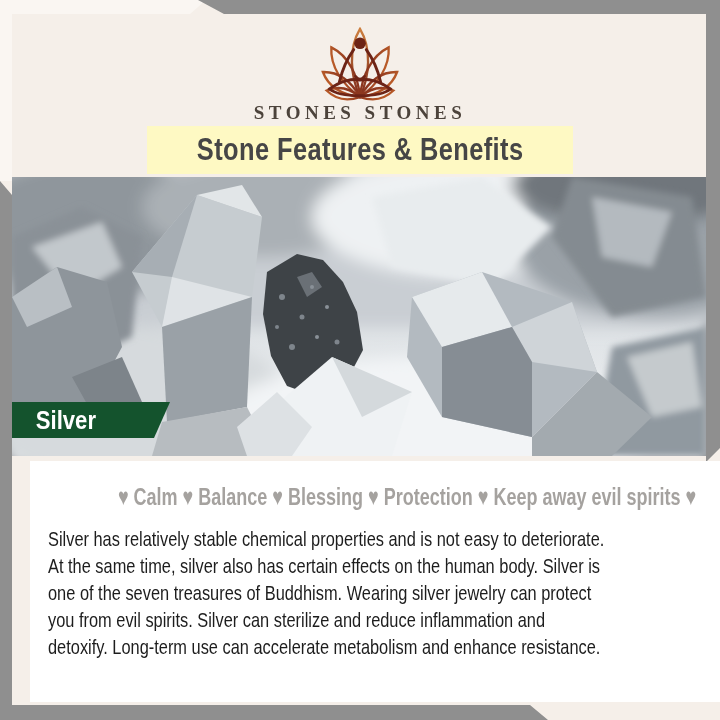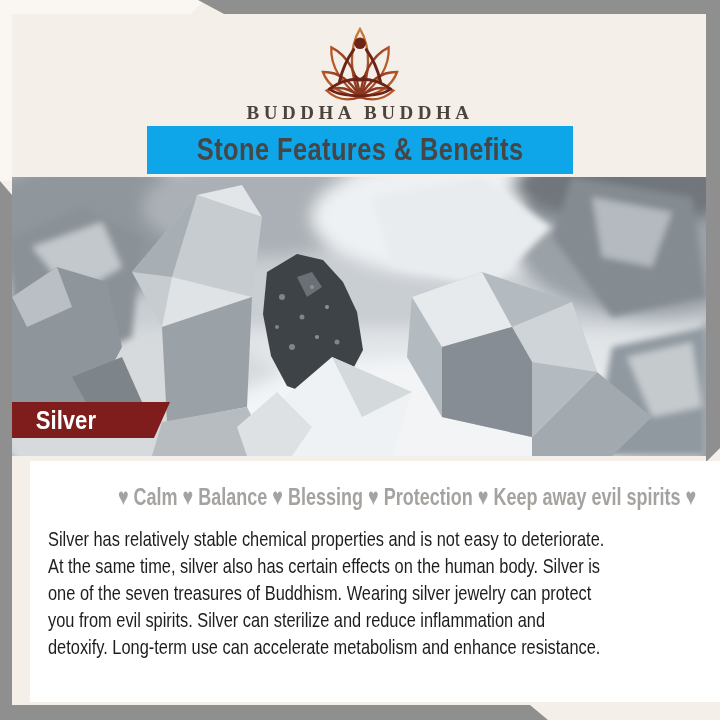--- a/index.html
+++ b/index.html
@@ -15,33 +15,33 @@
   #white-corner{position:absolute;inset:0;background:#faf6f2;
     clip-path:polygon(0 0,206px 0,190px 14px,12px 14px,12px 181px,0 181px);}
 
   
   #logo-wrap{left:0;top:20px;width:720px;height:86px;text-align:center;}
   #brand-name{left:0;top:102px;width:720px;text-align:center;
     font-family:"Liberation Serif","DejaVu Serif",serif;font-size:19px;font-weight:600;
     letter-spacing:4.5px;color:#4c433b;}
 
   
-  #title-band{left:147px;top:126px;width:426px;height:48px;background:#0ea5e9;
+  #title-band{left:147px;top:126px;width:426px;height:48px;background:#fef9c3;
     display:flex;align-items:center;justify-content:center;}
   #page-title{font-size:31px;font-weight:bold;color:#464646;white-space:nowrap;
     transform:scaleX(.82);transform-origin:center;letter-spacing:0.5px;}
 
   
   #photo{left:12px;top:177px;width:694px;height:279px;overflow:hidden;
     background:linear-gradient(180deg,#cdd2d6 0%,#dfe3e6 55%,#f0f2f4 100%);
     box-shadow:inset 6px 0 7px -3px rgba(30,32,36,.5), inset -6px 0 7px -3px rgba(30,32,36,.4);}
   #photo svg{display:block;width:100%;height:100%;}
 
   
-  #silver-label{left:12px;top:402px;width:158px;height:36px;background:#7f1d1d;
+  #silver-label{left:12px;top:402px;width:158px;height:36px;background:#14532d;
     clip-path:polygon(0 0,100% 0,calc(100% - 16px) 100%,0 100%);
     display:flex;align-items:center;}
   #silver-label span{color:#ffffff;font-size:26px;font-weight:bold;padding-left:28px;
     transform:scaleX(.85);transform-origin:left center;white-space:nowrap;}
 
   
   #card{left:30px;top:461px;width:703px;height:241px;background:#ffffff;}
   #features-line{position:absolute;left:0;top:22px;width:100%;text-align:center;
     font-size:24px;font-weight:bold;color:#a5a29f;white-space:nowrap;
     transform:scaleX(.75);transform-origin:center;}
@@ -99,21 +99,21 @@
 
       <g stroke="#6d2416" fill="none" stroke-width="3.2" stroke-linecap="round">
         <circle cx="0" cy="26" r="6.5" fill="#6d2416" stroke="none"></circle>
         <path d="M -7 33 C -15 44, -20 56, -23 69"></path>
         <path d="M 7 33 C 15 44, 20 56, 23 69"></path>
         <path d="M -34 77 C -22 68, -8 65, 0 67 C 8 65, 22 68, 34 77 C 22 87, -22 87, -34 77 Z"></path>
         <path d="M -5 63 Q 0 69 5 63"></path>
       </g>
     </svg>
   </div>
-  <div class="abs" id="brand-name">BUDDHA BUDDHA</div>
+  <div class="abs" id="brand-name">STONES STONES</div>
 
   <div class="abs" id="title-band">
     <div id="page-title">Stone Features &amp; Benefits</div>
   </div>
 
   <div class="abs" id="photo">
     <svg viewBox="0 0 694 279" preserveAspectRatio="none">
       <defs>
         <filter id="fb1" x="-30%" y="-30%" width="160%" height="160%">
             <feGaussianBlur stdDeviation="8"></feGaussianBlur>

